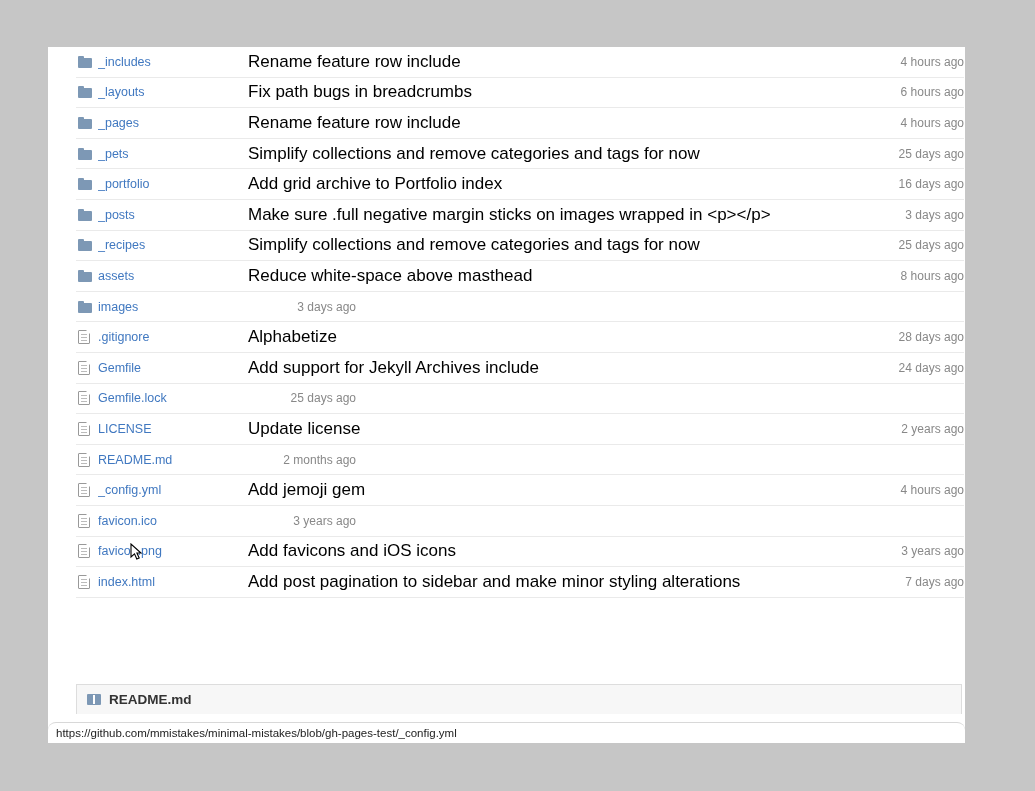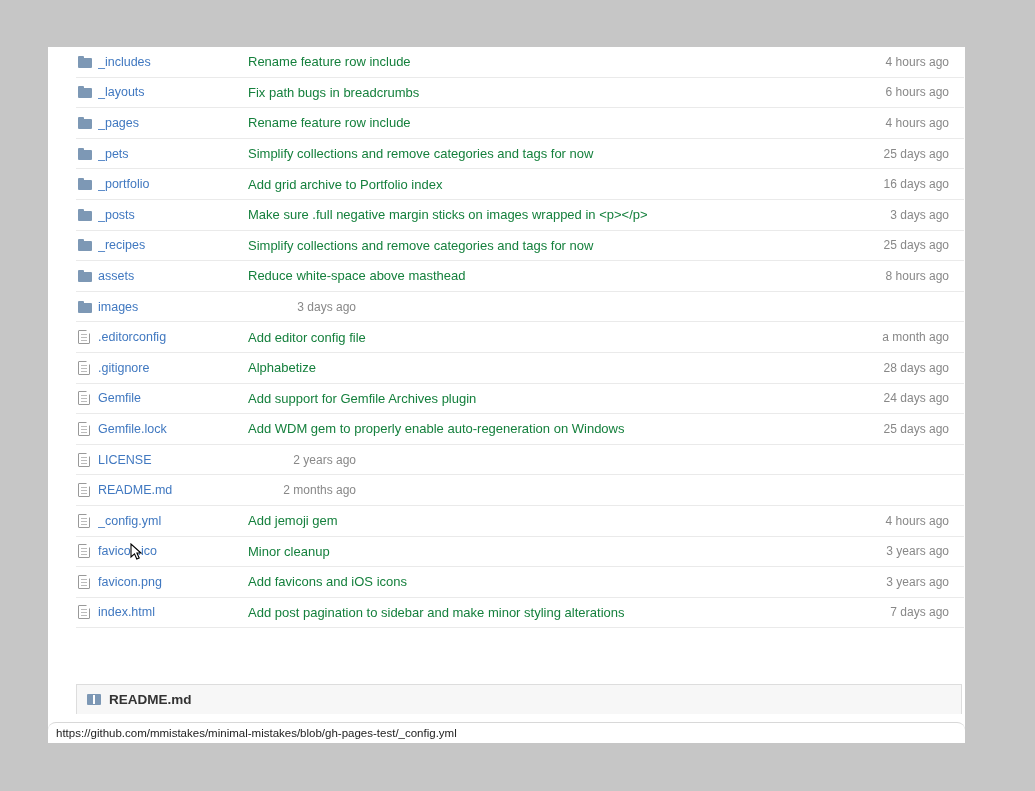--- a/index.html
+++ b/index.html
@@ -66,34 +66,34 @@
   }
 
   .cell-name a {
     color: #4078c0;
     text-decoration: none;
     font-size: 12.5px;
   }
 
   .cell-msg {
     flex: 1 1 auto;
-    color: #15803d;
-    font-size: 13px;
+    color: #000000;
+    font-size: 17px;
     white-space: nowrap;
     overflow: hidden;
     text-overflow: ellipsis;
     padding-left: 2px;
   }
 
   .cell-age {
     flex: 0 0 110px;
     text-align: right;
     color: #888;
     font-size: 12px;
-    padding-right: 15px;
+    padding-right: 0;
   }
 
   
   .icon-folder {
     width: 14px;
     height: 12px;
     position: relative;
     display: inline-block;
   }
   .icon-folder::before {
@@ -291,53 +291,45 @@
           <div class="cell-icon">
             <span class="icon-folder"></span>
           </div>
           <div class="cell-name"><a href="#">images</a></div>
           <div class="cell-age">3 days ago</div>
         </div>
         <div class="file-row">
           <div class="cell-icon">
             <span class="icon-file"></span>
           </div>
-          <div class="cell-name"><a href="#">.editorconfig</a></div>
-          <div class="cell-msg">Add editor config file</div>
-          <div class="cell-age">a month ago</div>
-        </div>
-        <div class="file-row">
-          <div class="cell-icon">
-            <span class="icon-file"></span>
-          </div>
           <div class="cell-name"><a href="#">.gitignore</a></div>
           <div class="cell-msg">Alphabetize</div>
           <div class="cell-age">28 days ago</div>
         </div>
         <div class="file-row">
           <div class="cell-icon">
             <span class="icon-file"></span>
           </div>
           <div class="cell-name"><a href="#">Gemfile</a></div>
-          <div class="cell-msg">Add support for Gemfile Archives plugin</div>
+          <div class="cell-msg">Add support for Jekyll Archives include</div>
           <div class="cell-age">24 days ago</div>
         </div>
         <div class="file-row">
           <div class="cell-icon">
             <span class="icon-file"></span>
           </div>
           <div class="cell-name"><a href="#">Gemfile.lock</a></div>
-          <div class="cell-msg">Add WDM gem to properly enable auto-regeneration on Windows</div>
           <div class="cell-age">25 days ago</div>
         </div>
         <div class="file-row">
           <div class="cell-icon">
             <span class="icon-file"></span>
           </div>
           <div class="cell-name"><a href="#">LICENSE</a></div>
+          <div class="cell-msg">Update license</div>
           <div class="cell-age">2 years ago</div>
         </div>
         <div class="file-row">
           <div class="cell-icon">
             <span class="icon-file"></span>
           </div>
           <div class="cell-name"><a href="#">README.md</a></div>
           <div class="cell-age">2 months ago</div>
         </div>
         <div class="file-row">
@@ -346,21 +338,20 @@
           </div>
           <div class="cell-name"><a href="#">_config.yml</a></div>
           <div class="cell-msg">Add jemoji gem</div>
           <div class="cell-age">4 hours ago</div>
         </div>
         <div class="file-row">
           <div class="cell-icon">
             <span class="icon-file"></span>
           </div>
           <div class="cell-name"><a href="#">favicon.ico</a></div>
-          <div class="cell-msg">Minor cleanup</div>
           <div class="cell-age">3 years ago</div>
         </div>
         <div class="file-row">
           <div class="cell-icon">
             <span class="icon-file"></span>
           </div>
           <div class="cell-name"><a href="#">favicon.png</a></div>
           <div class="cell-msg">Add favicons and iOS icons</div>
           <div class="cell-age">3 years ago</div>
         </div>

